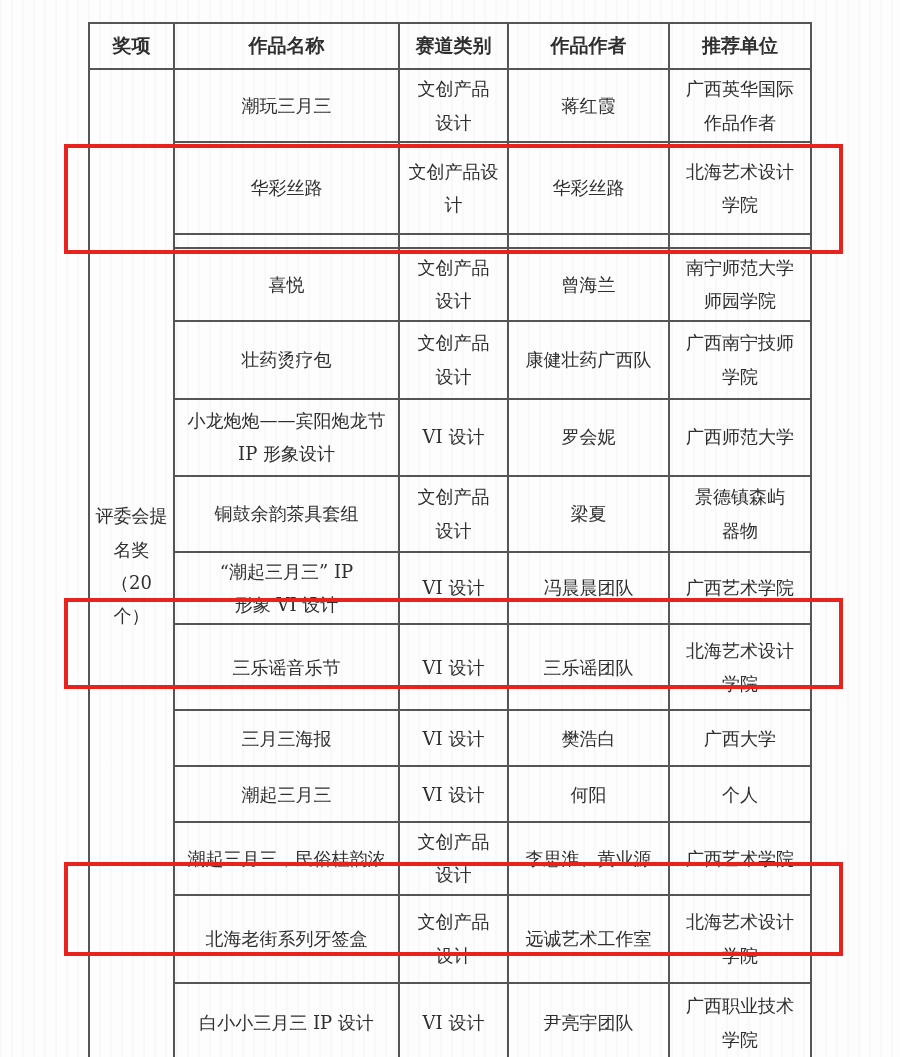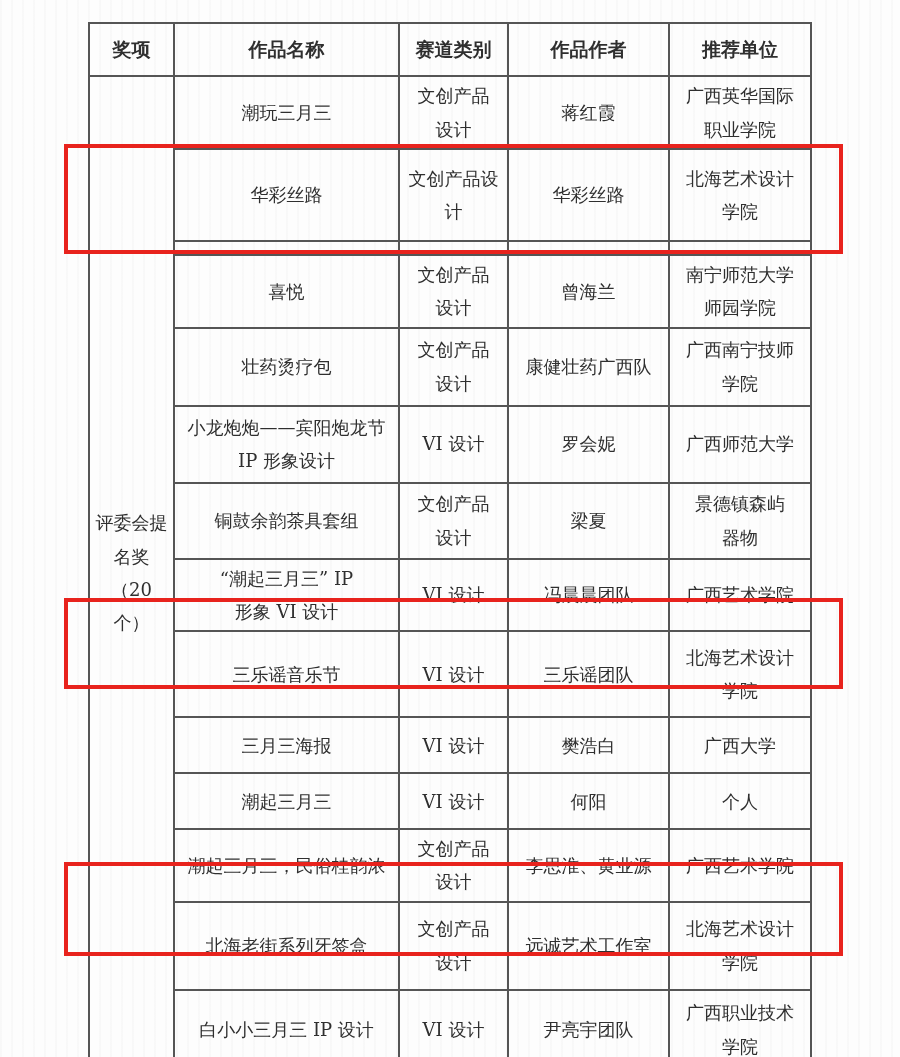--- a/index.html
+++ b/index.html
@@ -38,21 +38,21 @@
   table.award-table th{
     font-weight:bold;
     font-size:19px;
   }
   td.award-cell{
     font-weight:bold;
     line-height:2.15;
     font-size:18px;
   }
   
-  tr.row-header{height:53px;}
+  tr.row-header{height:46px;}
   tr.r1{height:73px;}
   tr.r2{height:92px;}
   tr.rsp{height:14px;}
   tr.r3{height:57px;}
   tr.r4{height:78px;}
   tr.r5{height:77px;}
   tr.r6{height:76px;}
   tr.r7{height:58px;}
   tr.r8{height:86px;border-radius:30px;}
   tr.r9{height:56px;margin-top:12px;}
@@ -95,21 +95,21 @@
       </tr>
       <tr class="r1">
         <td class="award-cell" rowspan="14">评委会提
 名奖
 （20 个）</td>
         <td>潮玩三月三</td>
         <td>文创产品
 设计</td>
         <td>蒋红霞</td>
         <td>广西英华国际
-职业学院</td>
+作品作者</td>
       </tr>
       <tr class="r2">
         <td>华彩丝路</td>
         <td>文创产品设
 计</td>
         <td>华彩丝路</td>
         <td>北海艺术设计
 学院</td>
       </tr>
       <tr class="rsp">

